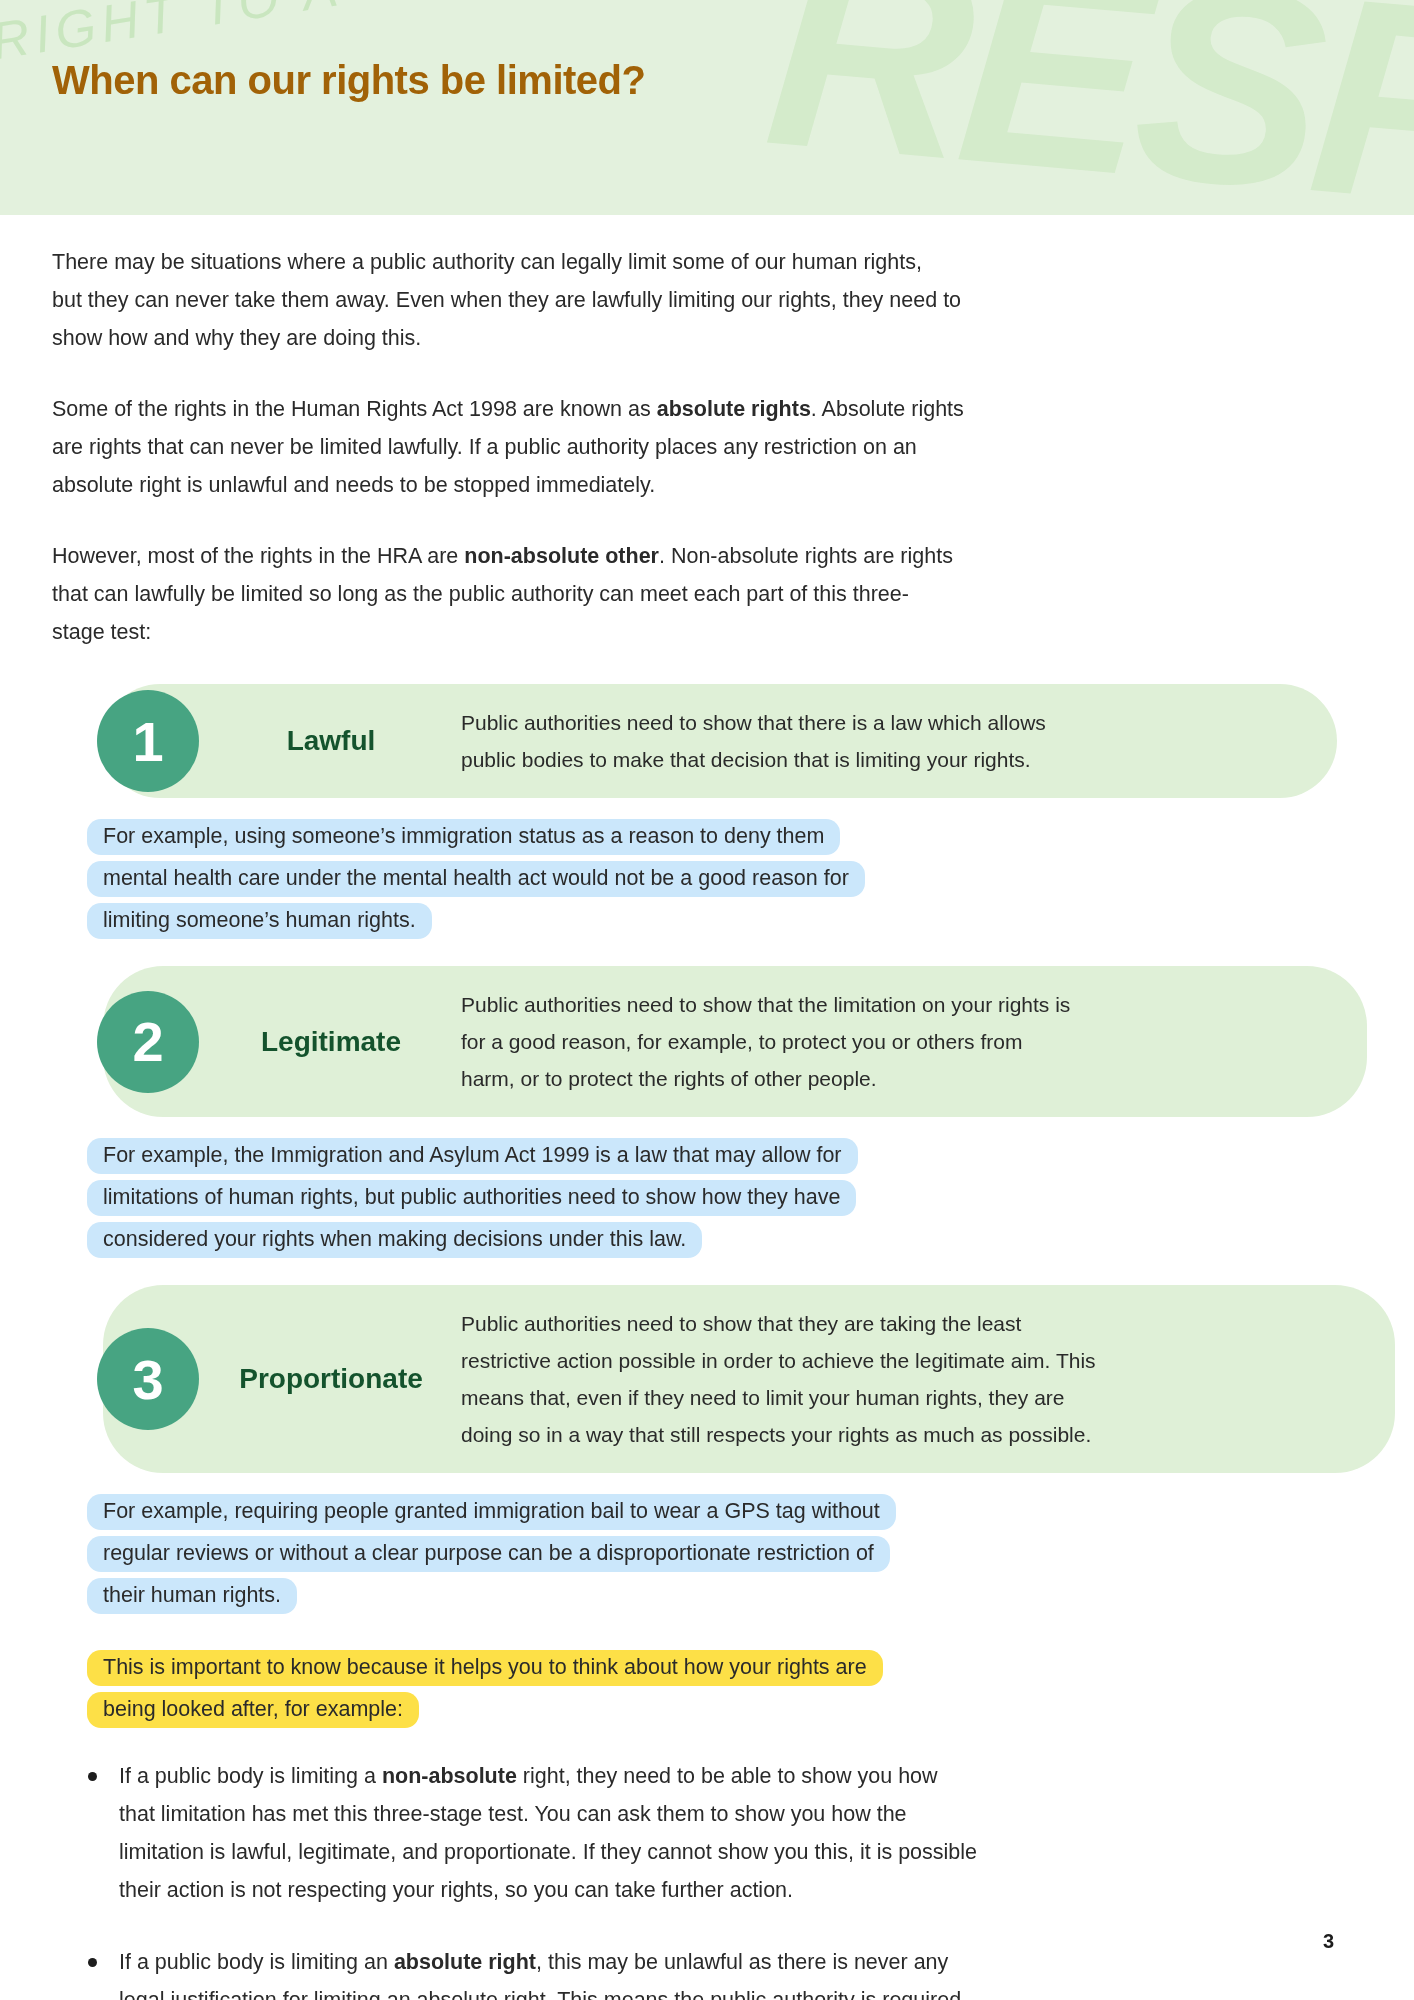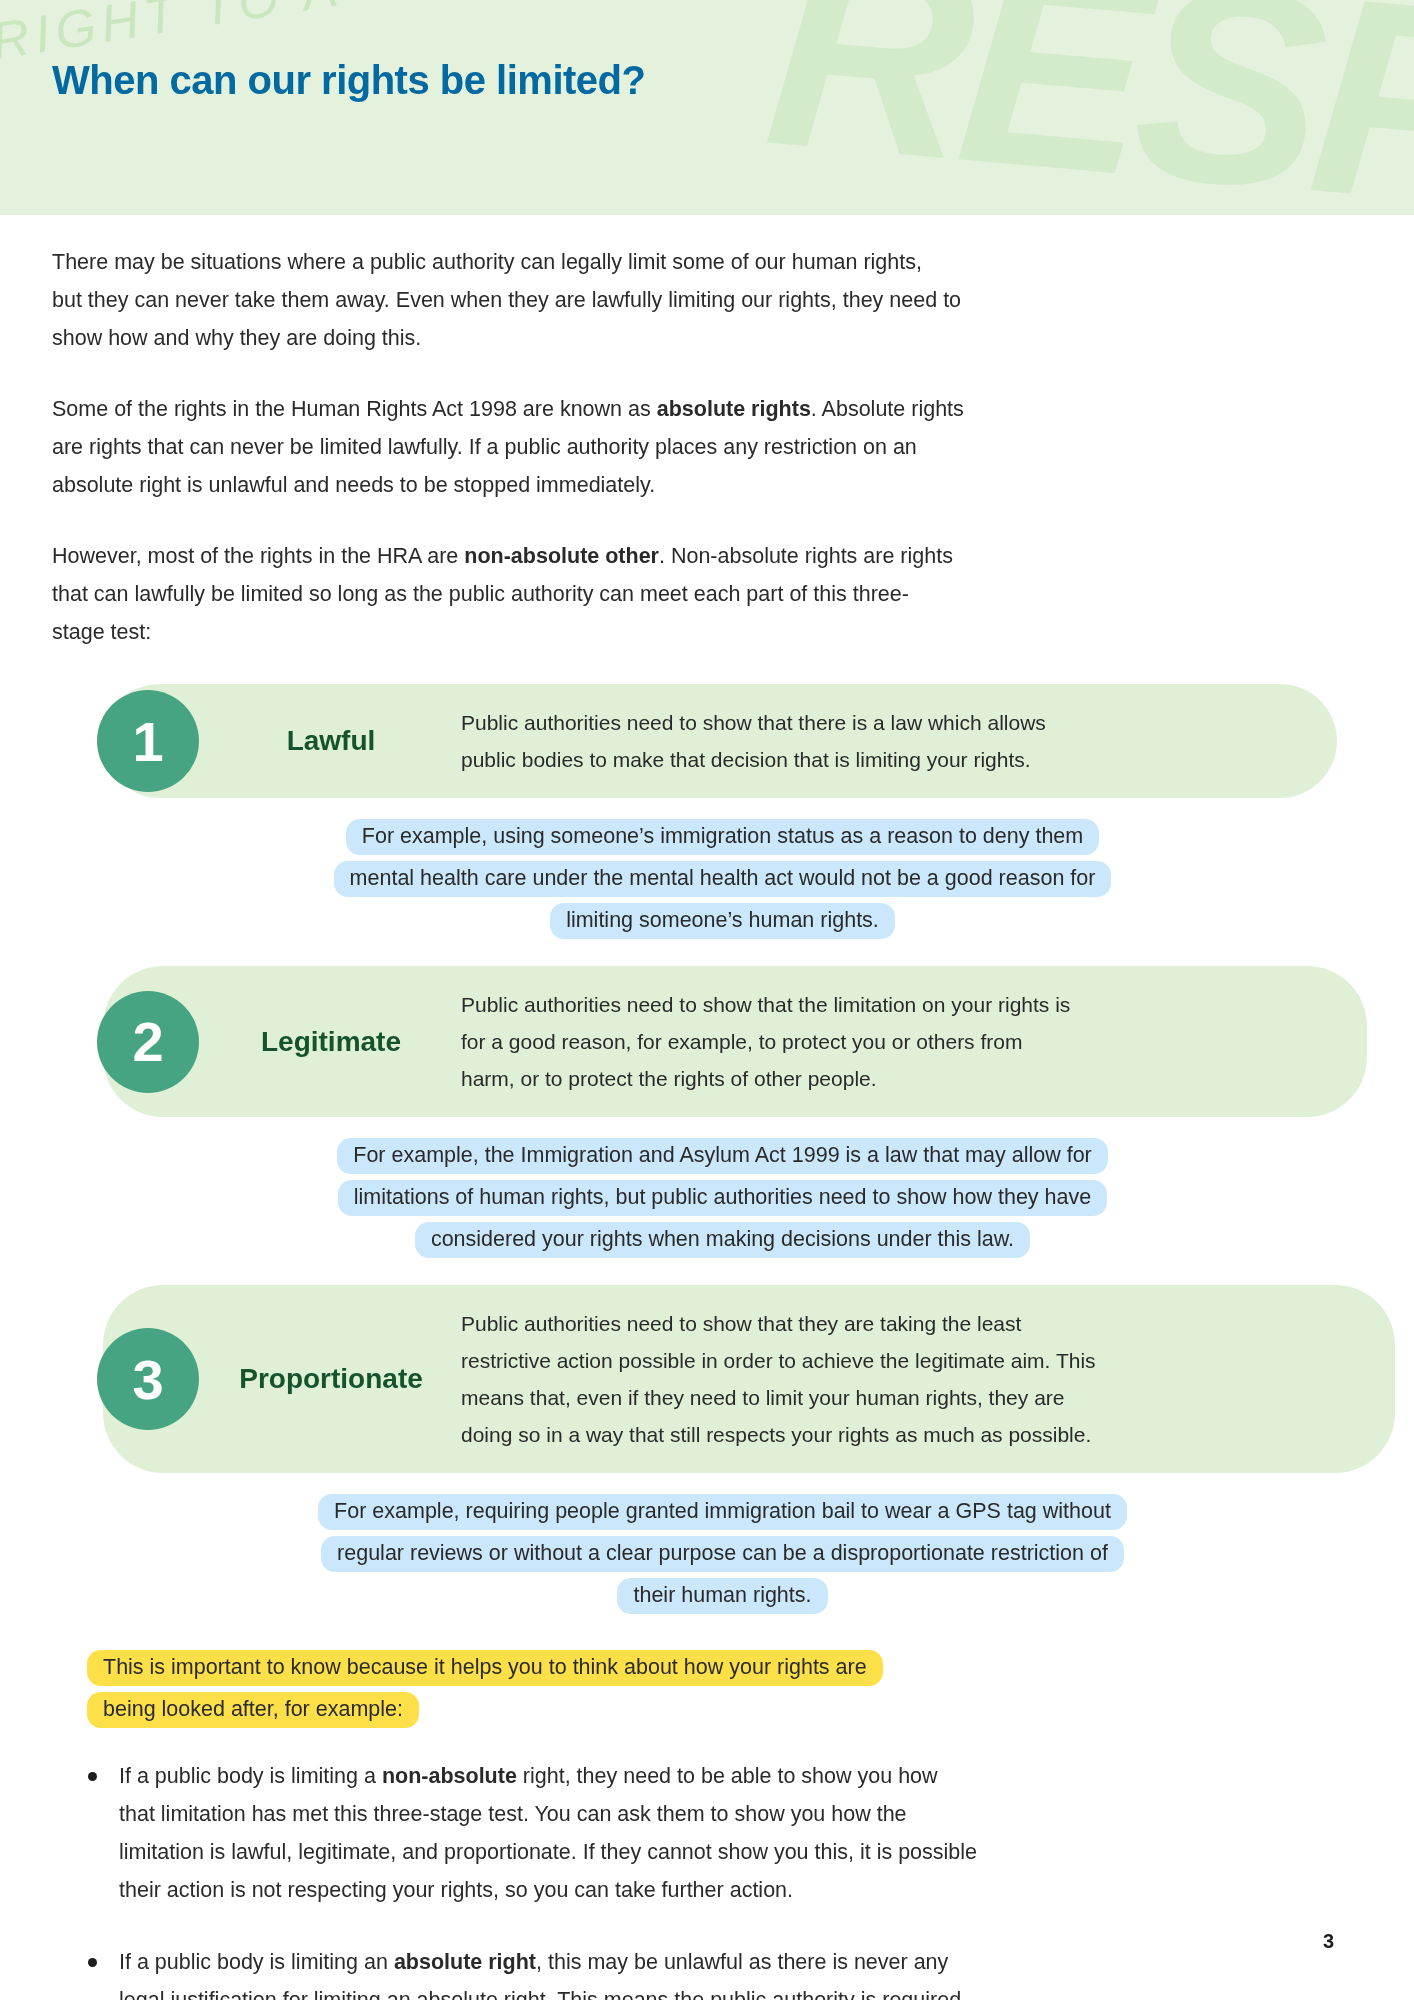--- a/index.html
+++ b/index.html
@@ -22,21 +22,21 @@
   }
   .wm-right {
     position:absolute; top:-60px; left:768px;
     font-size:280px; font-weight:700; font-style:italic;
     color:#cfe9c5; letter-spacing:-10px; transform:rotate(5deg);
     white-space:nowrap; opacity:.75; user-select:none;
   }
   .page-title {
     position:absolute; left:52px; top:58px;
     font-size:40px; font-weight:800; letter-spacing:-0.5px;
-    color:#0369a1;
+    color:#a16207;
   }
 
   
   .content { padding:28px 56px 0 52px; }
   .para {
     font-size:21.5px; line-height:38px; white-space:pre-line;
     margin-bottom:33px; max-width:1350px;
   }
   .bold { font-weight:700; }
 
@@ -61,21 +61,21 @@
   .stage-label {
     flex:0 0 250px; text-align:center;
     font-size:28px; font-weight:800; color:#14532d;
     padding-right:10px;
   }
   .stage-desc {
     flex:1; font-size:21px; line-height:37px; white-space:pre-line;
   }
 
   
-  .example { margin:18px 0 18px 35px; line-height:40px; max-width:1280px;text-align:center; }
+  .example { margin:18px 0 18px 35px; line-height:40px; max-width:1280px; }
   .note    { margin:30px 0 26px 35px; line-height:40px; max-width:1280px; }
   .hl {
     font-size:21.5px; white-space:pre-line;
     padding:5px 16px 7px;
     border-radius:14px;
     -webkit-box-decoration-break:clone; box-decoration-break:clone;
   }
   .hl-blue   { background:#cbe7fb; }
   .hl-purple { background:#fde047; }
 

